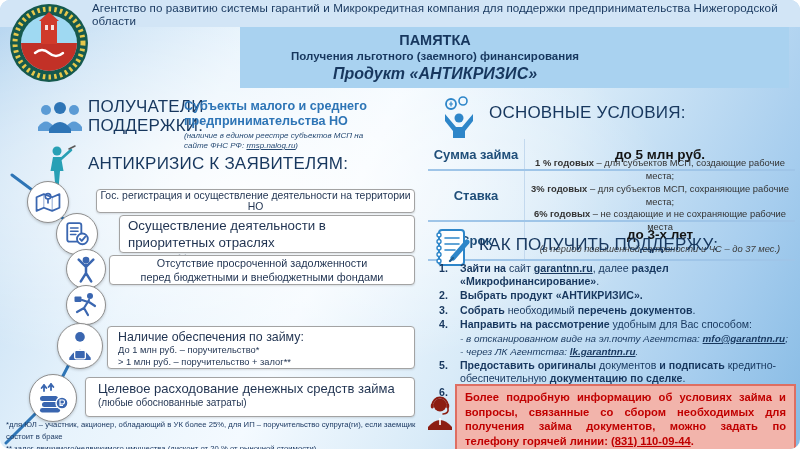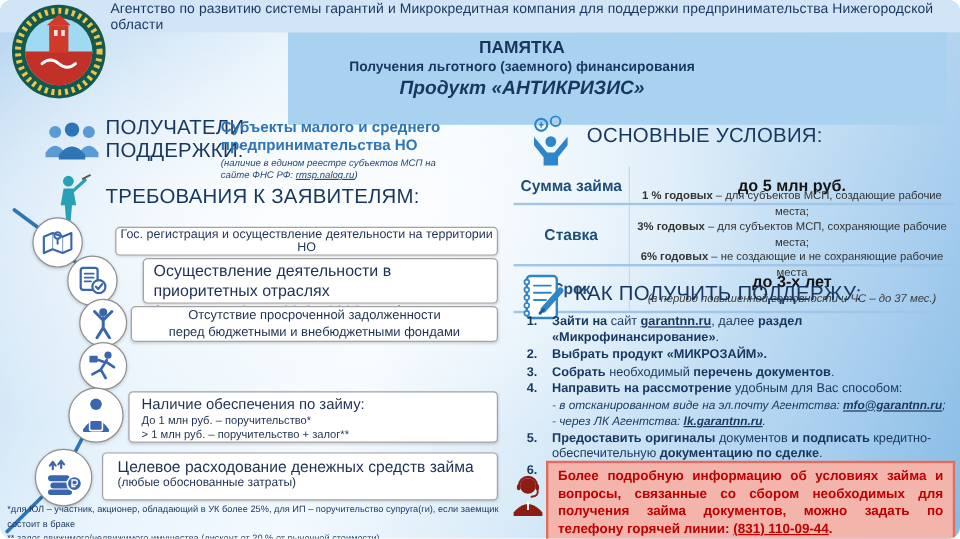--- a/index.html
+++ b/index.html
@@ -5,21 +5,21 @@
   html,body{margin:0;padding:0;background:#fff;font-family:"Liberation Sans",sans-serif;}
   .page{position:relative;width:800px;height:449px;overflow:hidden;border-radius:10px;
     background:
       radial-gradient(90% 70% at 30% 42%, rgba(255,255,255,.85) 0%, rgba(255,255,255,0) 60%),
       linear-gradient(115deg,#b7d6f0 0%,#e7f3fc 26%,#f4faff 44%,#d9ebf8 62%,#a6cdee 86%,#85bae4 100%);}
   .abs{position:absolute;}
   
   .topbar{left:0;top:0;width:800px;height:27px;background:#d2e5f6;display:flex;align-items:center;justify-content:center;padding-left:92px;box-sizing:border-box;}
   .topbar span{font-size:11.6px;color:#17375e;letter-spacing:.1px;}
   
-  .titlebox{left:240px;top:27px;width:549px;height:77px;background:#a9d2f0;}
+  .titlebox{left:240px;top:27px;width:549px;height:61px;background:#a9d2f0;}
   .tb-inner{width:390px;text-align:center;padding-top:5px;color:#17375e;}
   .tb1{font-size:14.5px;font-weight:700;}
   .tb2{font-size:11.5px;font-weight:700;margin-top:2px;}
   .tb3{font-size:16px;font-weight:700;font-style:italic;margin-top:3px;}
   
   .h-navy{color:#17375e;font-size:17px;letter-spacing:.2px;}
   
   .recip-head{left:88px;top:97px;width:105px;line-height:1.13;}
   .recip-val{left:184px;top:99px;width:210px;}
   .recip-val .rv{color:#2e75b6;font-weight:700;font-size:12.6px;line-height:1.18;}
@@ -119,21 +119,21 @@
   </div>
 
   <div class="abs" style="left:44px;top:145px;">
     <svg width="32" height="42" viewBox="0 0 32 42">
       <circle cx="13" cy="6" r="4.5" fill="#28a0b5"></circle>
       <path d="M9,12 h8 l2.5,14 h-3.5 l-1.2,14 h-3.6 l-1.2,-14 h-3.5 z" fill="#28a0b5"></path>
       <path d="M17,14 L27,5" stroke="#28a0b5" stroke-width="2.6" stroke-linecap="round"></path>
       <path d="M25,4 L31,1" stroke="#5a5a5a" stroke-width="1.6" stroke-linecap="round"></path>
     </svg>
   </div>
-  <div class="abs h-navy req-head">ТРЕБОВАНИЯ К ЗАЯВИТЕЛЯМ:</div>
+  <div class="abs h-navy req-head">АНТИКРИЗИС К ЗАЯВИТЕЛЯМ:</div>
 
   <svg class="abs" style="left:0;top:160px;" width="140" height="289" viewBox="0 0 140 289">
     <polyline points="12,15 47,41 76,73 85,108 85,144 79,185 52,237 6,283" fill="none" stroke="#2e75b6" stroke-width="3" stroke-linecap="round"></polyline>
   </svg>
 
   <div class="circle c1">
     <svg width="28" height="25" viewBox="0 0 26 24">
       <path d="M2,7 L9,4 L17,7 L24,4 V17 L17,20 L9,17 L2,20 Z" fill="#fff" stroke="#3a66b0" stroke-width="1.7" stroke-linejoin="round"></path>
       <path d="M9,4 V17 M17,7 V20" stroke="#3a66b0" stroke-width="1" opacity="0.55"></path>
       <circle cx="13" cy="6" r="2.6" fill="none" stroke="#3a66b0" stroke-width="1.6"></circle>
@@ -251,21 +251,21 @@
   </div>
   <div class="abs h-navy howto-head">КАК ПОЛУЧИТЬ ПОДДЕРЖУ:</div>
 
   <div class="abs steps">
     <div class="step">
       <span class="num">1.</span>
       <span class="body"><span class="b">Зайти на </span><span>сайт </span><span class="b u">garantnn.ru</span><span>, далее </span><span class="b">раздел «Микрофинансирование»</span><span>.</span></span>
     </div>
     <div class="step">
       <span class="num">2.</span>
-      <span class="body"><span class="b">Выбрать продукт «МИКРОЗАЙМ».</span></span>
+      <span class="body"><span class="b">Выбрать продукт «АНТИКРИЗИС».</span></span>
     </div>
     <div class="step">
       <span class="num">3.</span>
       <span class="body"><span class="b">Собрать </span><span>необходимый </span><span class="b">перечень документов</span><span>.</span></span>
     </div>
     <div class="step">
       <span class="num">4.</span>
       <span class="body"><span class="b">Направить на рассмотрение </span><span>удобным для Вас способом:</span></span>
     </div>
     <div class="substep"><span class="i">- в отсканированном виде на эл.почту Агентства: </span><span class="b i u">mfo@garantnn.ru</span><span class="i">;</span></div>

